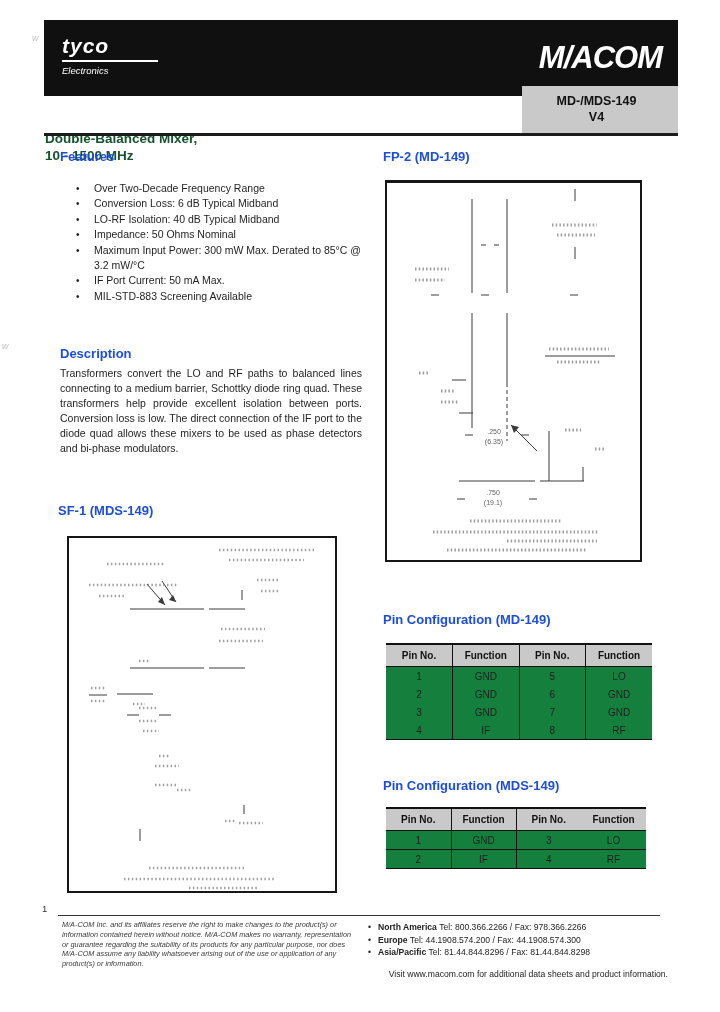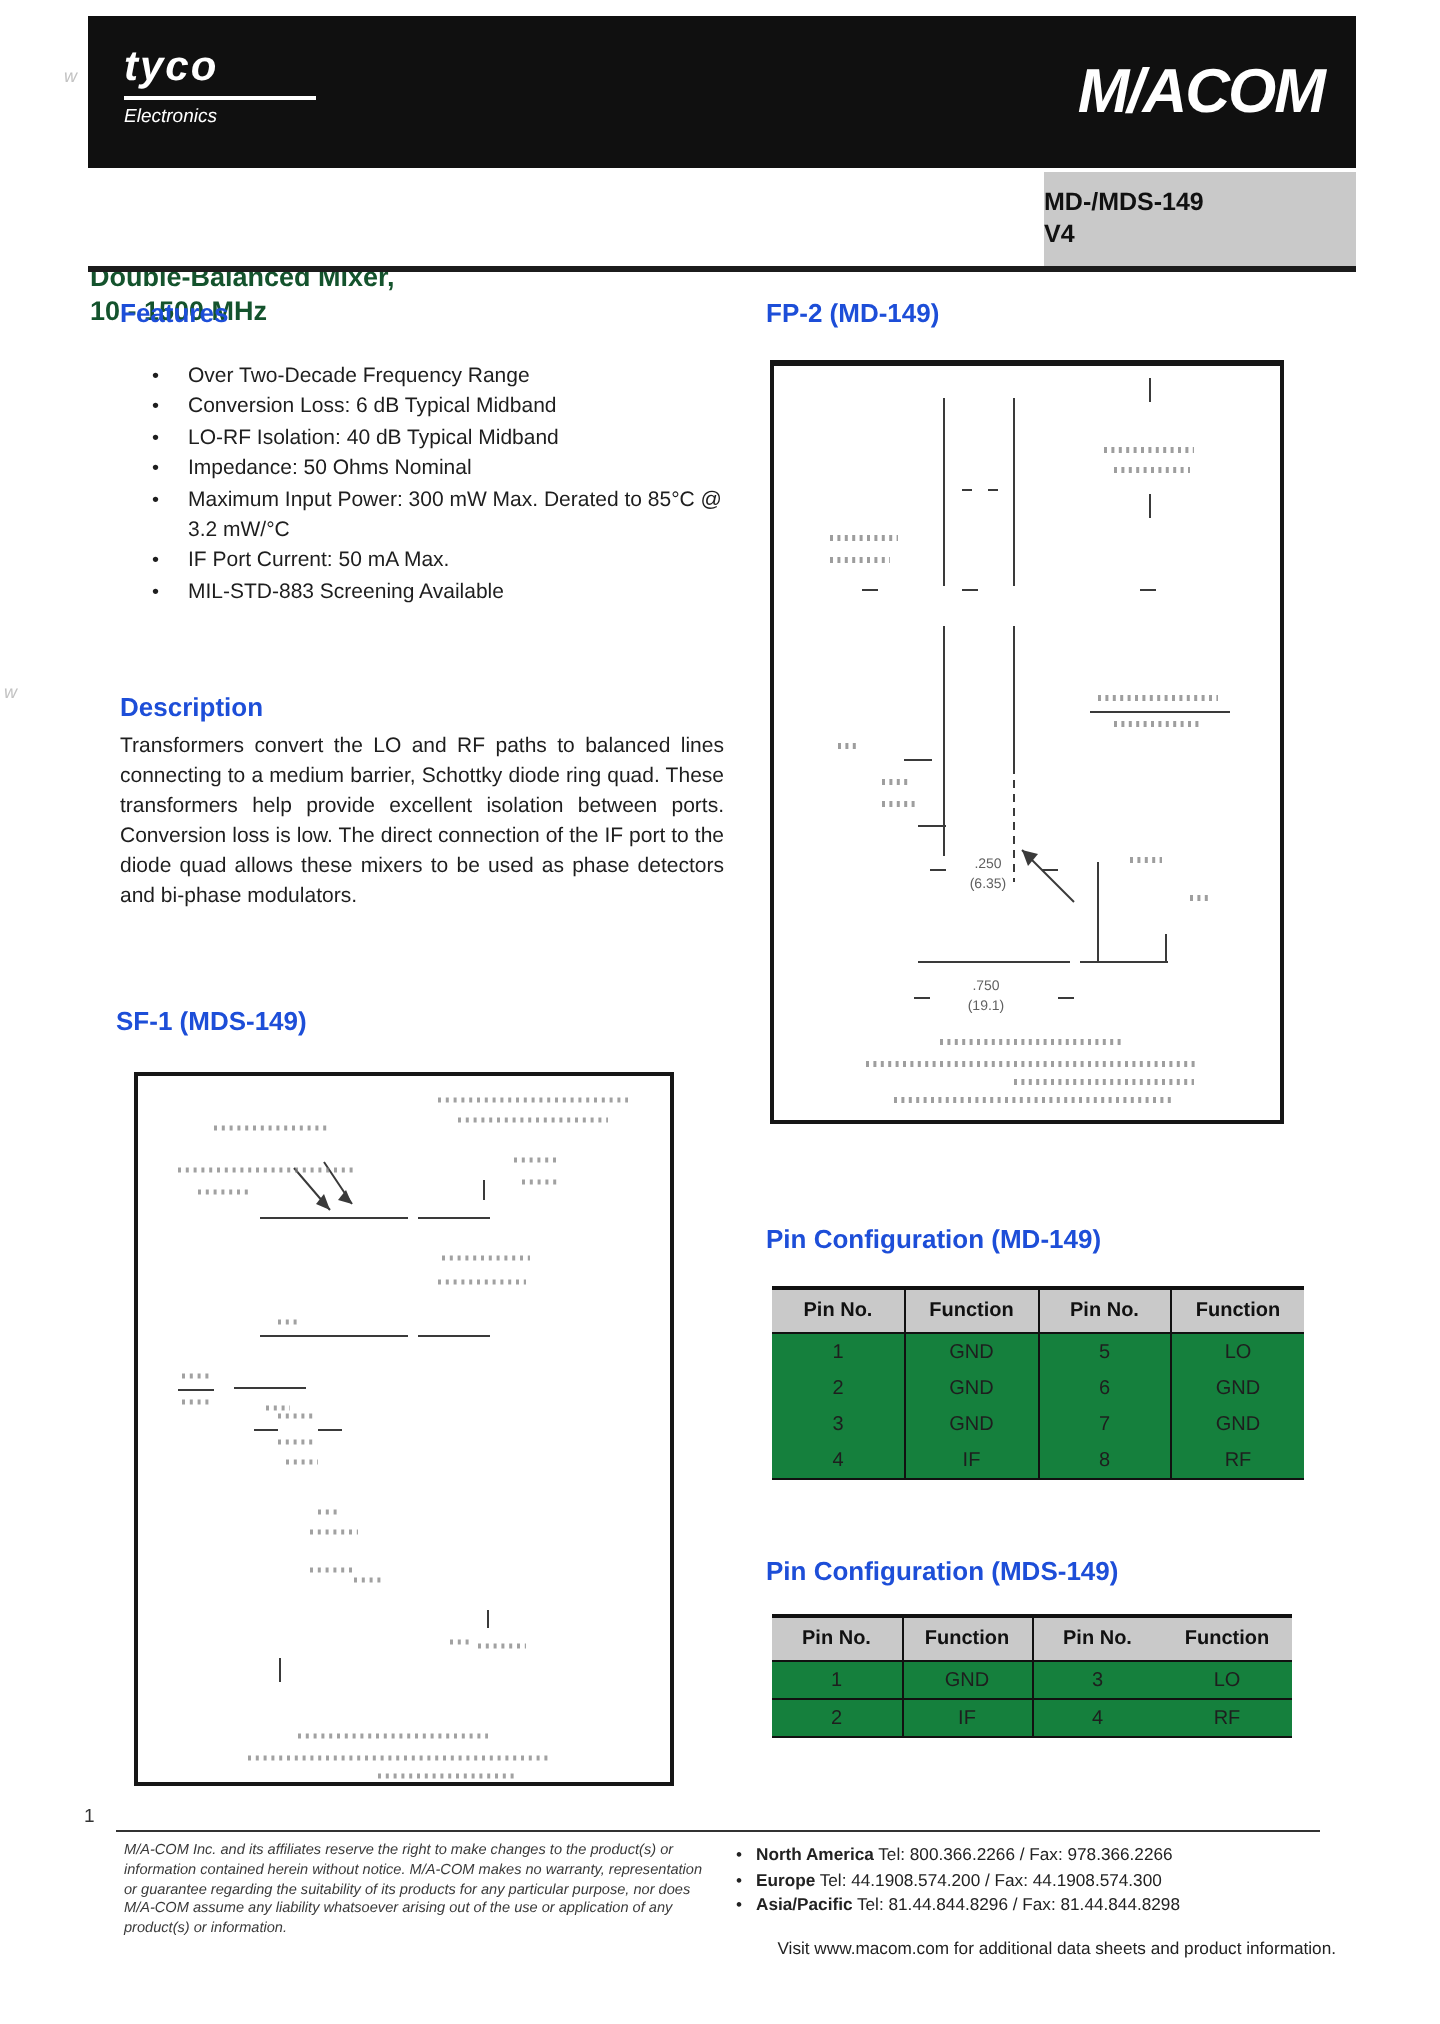--- a/index.html
+++ b/index.html
@@ -7,31 +7,31 @@
     width:720px;height:1012px;position:relative;overflow:hidden;
     font-family:"Liberation Sans", sans-serif;color:#222;
     -webkit-font-smoothing:antialiased;
   }
   .abs{position:absolute;}
 
   
   .wm{position:absolute;color:#c2c2c2;font-size:9px;font-style:italic;}
 
   
-  .header-bar{left:44px;top:8px;width:634px;height:76px;background:#101010;}
+  .header-bar{left:44px;top:20px;width:634px;height:76px;background:#101010;}
   .tyco{left:18px;top:14px;color:#fff;}
   .tyco .word{font-size:21px;font-weight:bold;font-style:italic;letter-spacing:1px;display:block;}
   .tyco .rule{display:block;width:96px;height:2px;background:#fff;margin-top:2px;}
   .tyco .sub{font-size:9.5px;font-style:italic;display:block;margin-top:3px;}
   .macom{right:16px;top:20px;color:#fff;font-size:31px;font-weight:bold;font-style:italic;letter-spacing:-1px;}
 
   
   .title-left{left:45px;top:90px;width:330px;font-size:13.5px;font-weight:bold;line-height:17px;color:#14532d;margin-top:40px;}
   .title-badge{left:522px;top:86px;width:156px;height:47px;background:#c9c9c9;
-    text-align:left;font-size:12.5px;font-weight:bold;color:#111;line-height:16px;
+    text-align:center;font-size:12.5px;font-weight:bold;color:#111;line-height:16px;
     padding:7px 7px 0 0;box-sizing:border-box;}
   .title-rule{left:44px;top:133px;width:634px;height:3px;background:#1c1c1c;}
 
   
   .h2{font-size:13px;font-weight:bold;color:#1d4ed8;}
 
   
   .features-list{left:60px;top:168px;width:305px;list-style:none;margin:13px;padding:0;
     font-size:10.5px;line-height:15.4px;color:#1e1e1e;}
   .features-list li{position:relative;padding-left:21px;}

